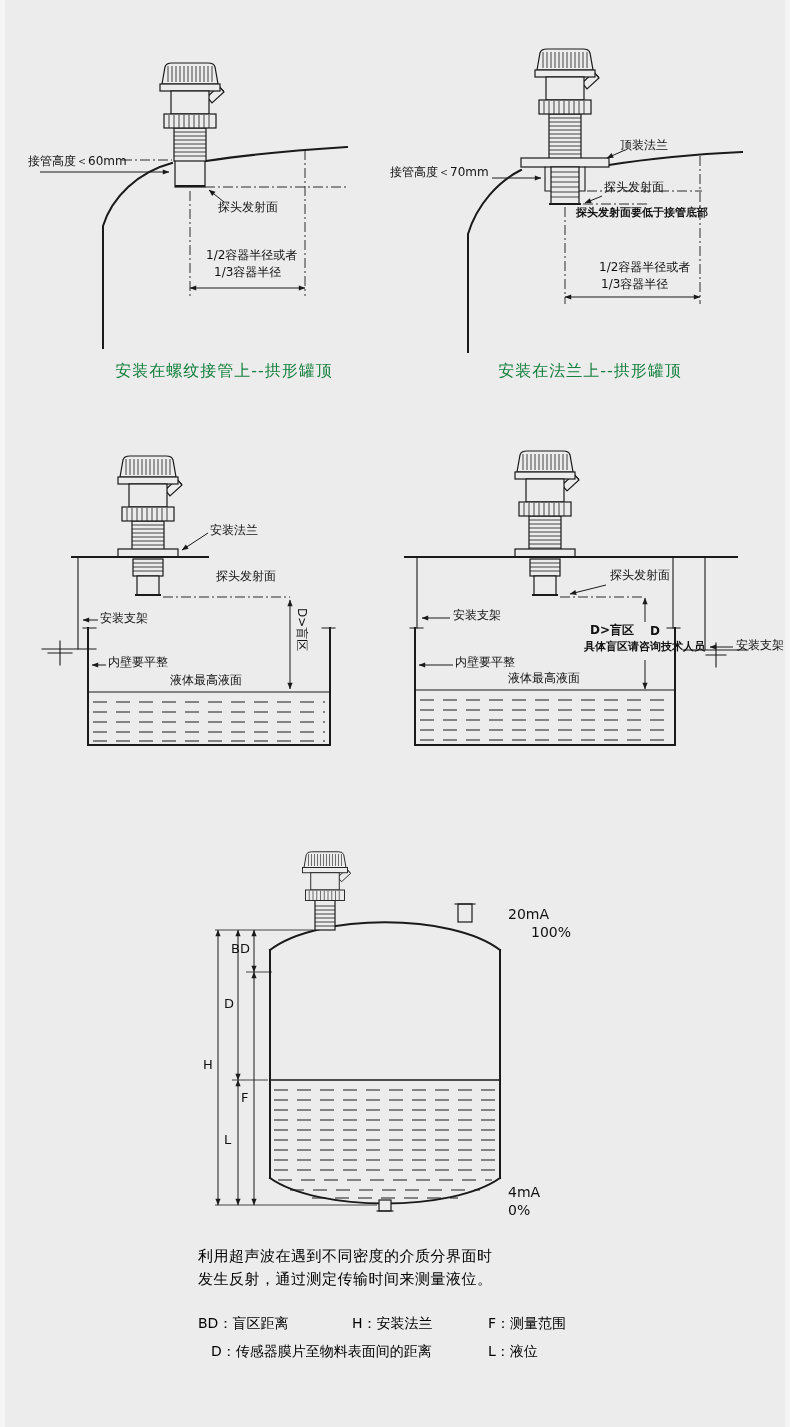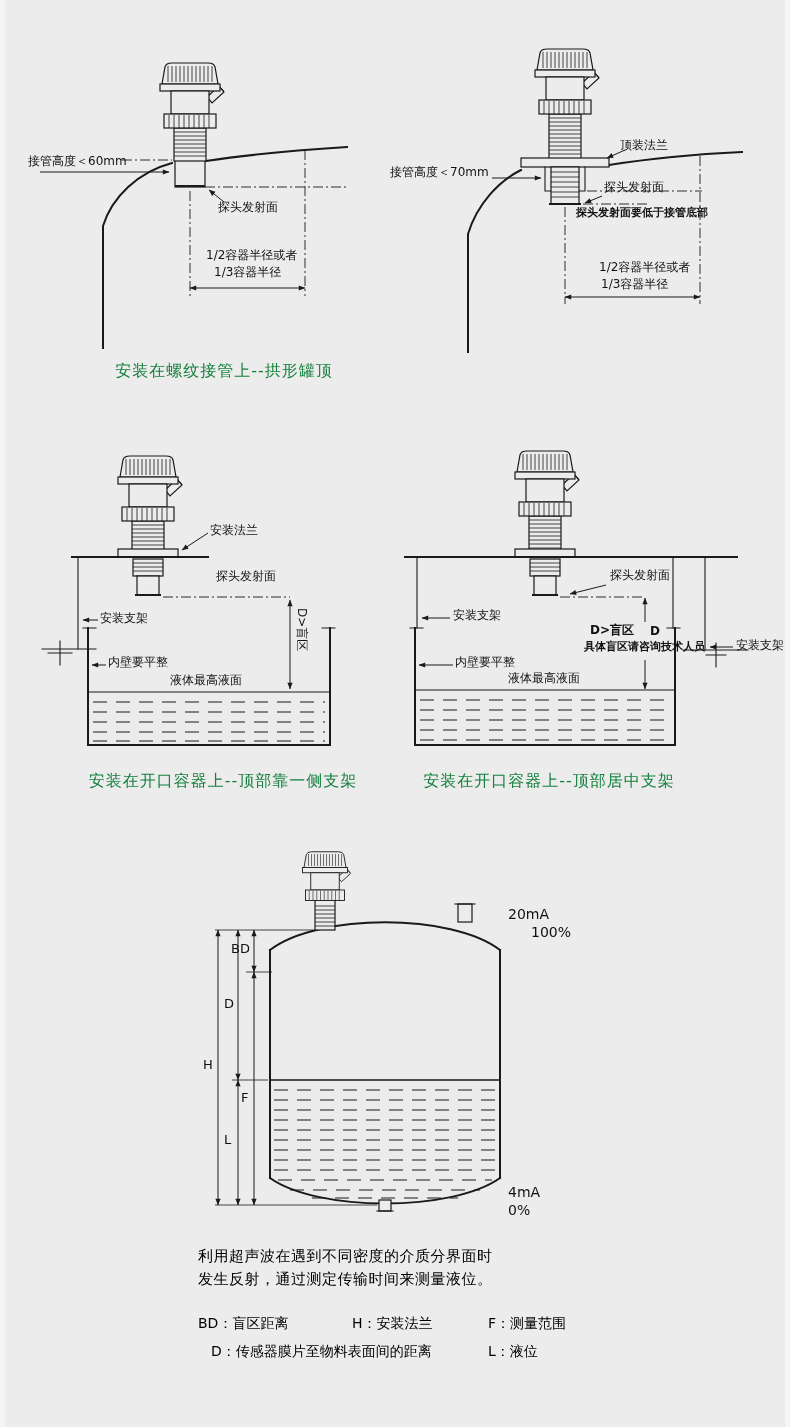--- a/index.html
+++ b/index.html
@@ -169,38 +169,37 @@
   <div class="lbl" style="left:206px; top:249px;">1/2容器半径或者</div>
   <div class="lbl" style="left:214px; top:266px;">1/3容器半径</div>
   <div class="cap" style="left:64px; top:361px;">安装在螺纹接管上--拱形罐顶</div>
 
   <div class="lbl" style="left:620px; top:139px;">顶装法兰</div>
   <div class="lbl" style="left:390px; top:166px;">接管高度＜70mm</div>
   <div class="lbl" style="left:604px; top:181px;">探头发射面</div>
   <div class="lbl sm" style="left:576px; top:207px;">探头发射面要低于接管底部</div>
   <div class="lbl" style="left:599px; top:261px;">1/2容器半径或者</div>
   <div class="lbl" style="left:601px; top:278px;">1/3容器半径</div>
+  <div class="cap" style="left:430px; top:361px;">安装在法兰上--拱形罐顶</div>
 
   <div class="lbl" style="left:210px; top:524px;">安装法兰</div>
   <div class="lbl" style="left:216px; top:570px;">探头发射面</div>
   <div class="lbl" style="left:100px; top:612px;">安装支架</div>
   <div class="lbl" style="left:108px; top:656px;">内壁要平整</div>
   <div class="lbl" style="left:170px; top:674px;">液体最高液面</div>
   <div class="lbl vlabel" style="left:294px; top:608px;">D&gt;盲区</div>
-  <div class="cap" style="left:63px; top:771px;">安装在开口容器上--顶部靠一侧支架</div>
 
   <div class="lbl" style="left:610px; top:569px;">探头发射面</div>
   <div class="lbl" style="left:453px; top:609px;">安装支架</div>
   <div class="lbl bold" style="left:590px; top:624px;">D&gt;盲区</div>
   <div class="lbl bold" style="left:650px; top:625px;">D</div>
   <div class="lbl sm" style="left:584px; top:641px;">具体盲区请咨询技术人员</div>
   <div class="lbl" style="left:455px; top:656px;">内壁要平整</div>
   <div class="lbl" style="left:508px; top:672px;">液体最高液面</div>
   <div class="lbl" style="left:736px; top:639px;">安装支架</div>
-  <div class="cap" style="left:389px; top:771px;">安装在开口容器上--顶部居中支架</div>
 
   <div class="big" style="left:508px; top:906px;">20mA</div>
   <div class="big" style="left:508px; top:924px;margin-left:23px;">100%</div>
   <div class="big" style="left:508px; top:1184px;">4mA</div>
   <div class="big" style="left:508px; top:1202px;">0%</div>
   <div class="dimtxt" style="left:231px; top:941px;">BD</div>
   <div class="dimtxt" style="left:224px; top:996px;">D</div>
   <div class="dimtxt" style="left:203px; top:1057px;">H</div>
   <div class="dimtxt" style="left:241px; top:1090px;">F</div>
   <div class="dimtxt" style="left:224px; top:1132px;">L</div>

